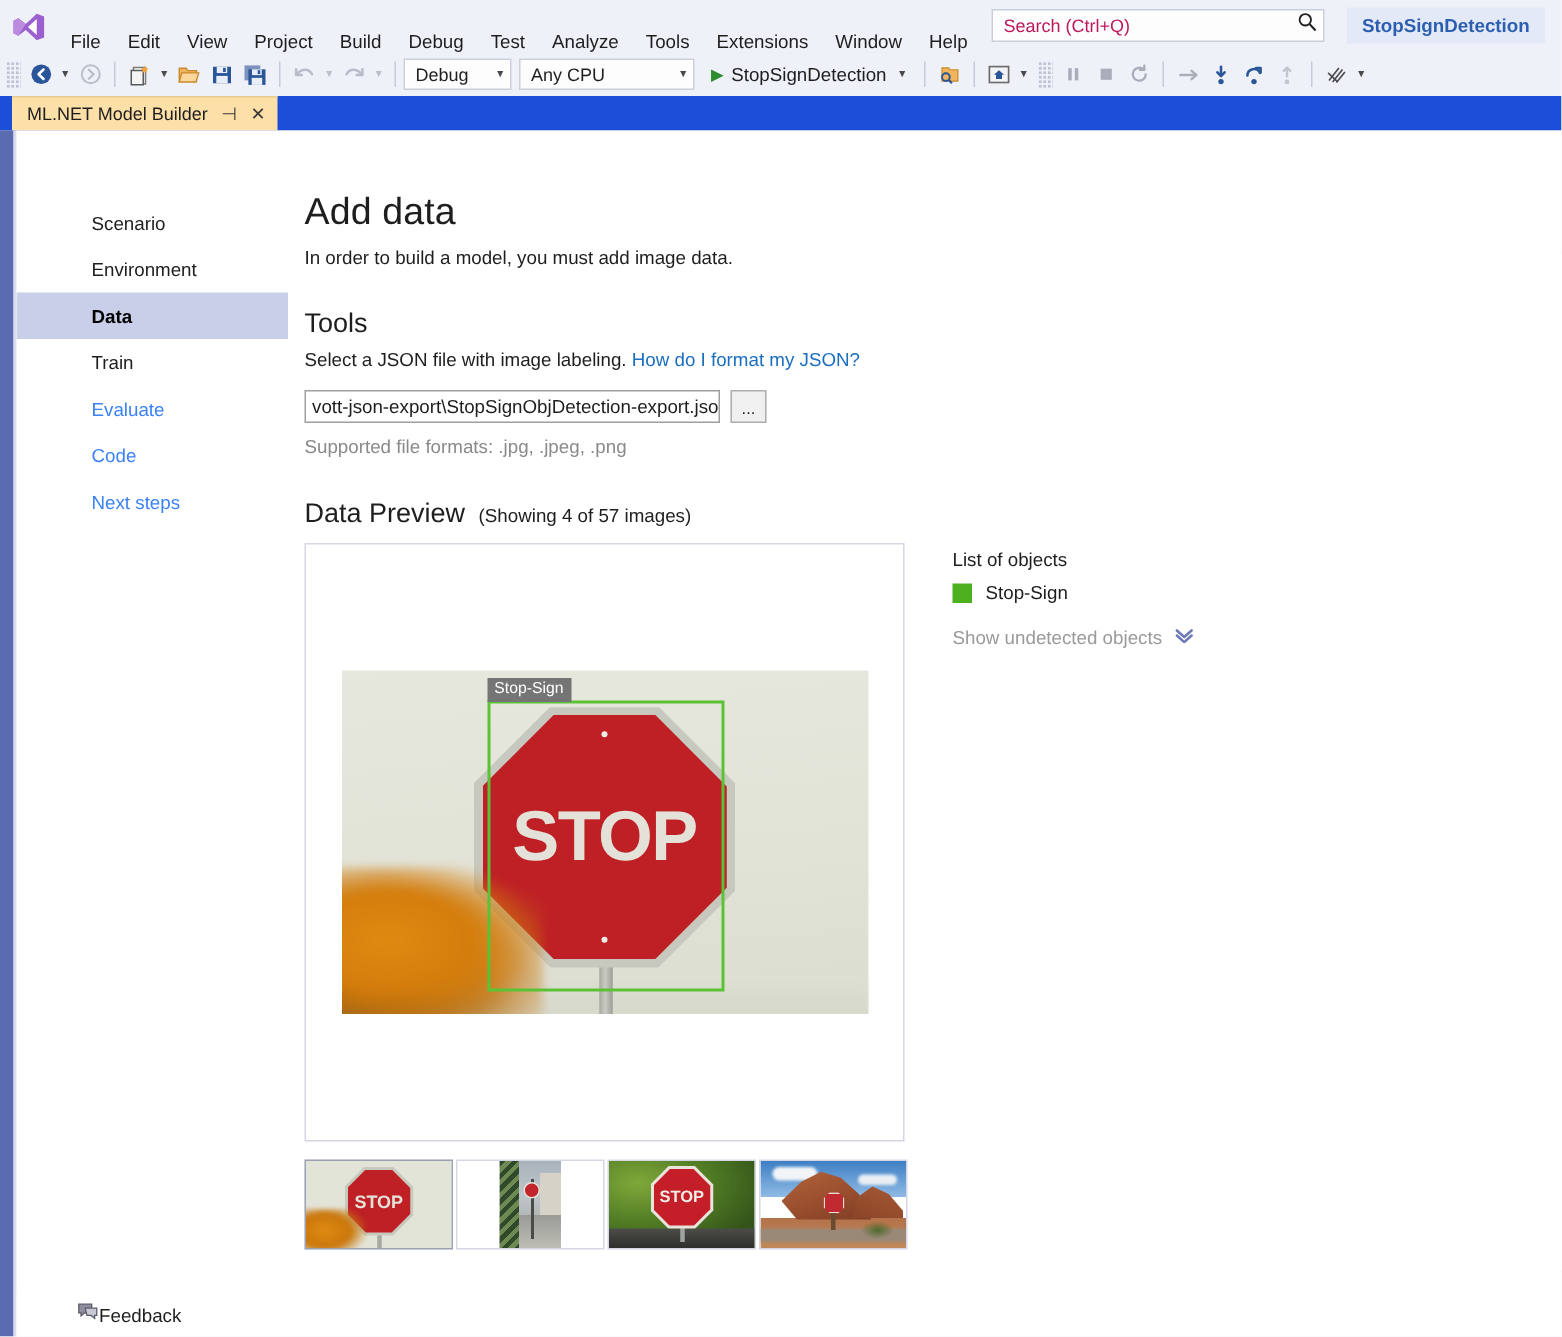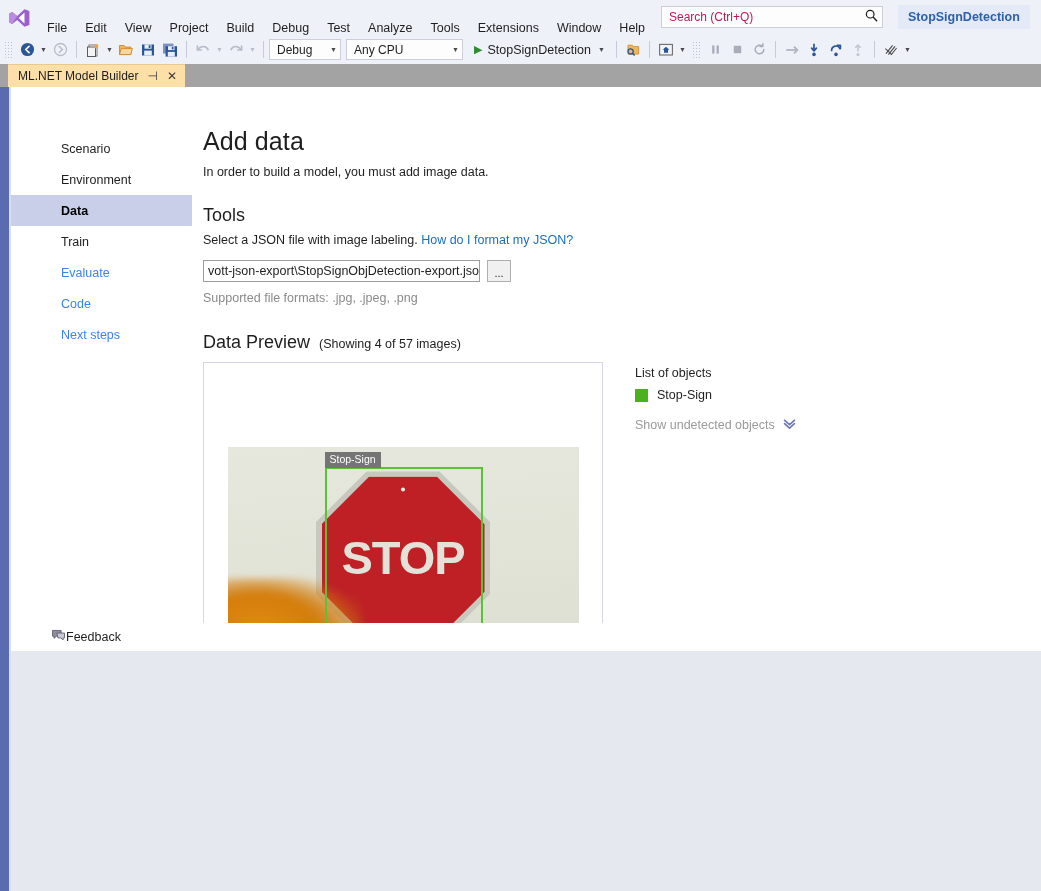--- a/index.html
+++ b/index.html
@@ -64,21 +64,21 @@
   }
   .combo .lbl { white-space:nowrap; }
   .combo .arw { margin-left:auto; padding-left:8px; font-size:7px; color:#4A4A4A; }
   .run-btn { display:flex; align-items:center; gap:5px; padding:0 4px 0 6px;
     font-size:12.5px; color:#1E1E1E; white-space:nowrap; }
   .run-tri { color:#2E8B2E; font-size:11px; }
 
   
   .tabstrip {
     position:absolute; left:0; top:64px; width:1041px; height:23px;
-    background:#a3a3a3;
+    background:#1d4ed8;
   }
   .doc-tab {
     position:absolute; left:8px; top:0; height:23px;
     background:#FDDFA8; display:flex; align-items:center;
     padding:0 8px 0 10px; gap:9px;
     border-top:1px solid #E8C98E;
   }
   .doc-tab .title { font-size:12px; color:#1E1E1E; white-space:nowrap; }
   .doc-tab .pin, .doc-tab .close { font-size:12px; color:#3A3A3A; line-height:1; }
 
@@ -86,21 +86,21 @@
     position:absolute; left:0; top:87px; width:9px; height:804px;
     background:#5B6BB0;
   }
   .rail-edge {
     position:absolute; left:9px; top:87px; width:2px; height:804px;
     background:#D8DCEB;
   }
 
   
   .page {
-    position:absolute; left:11px; top:87px; width:1030px; height:564px;
+    position:absolute; left:11px; top:87px; width:1030px; height:804px;
     background:#FFFFFF; overflow:hidden;
   }
 
   
   .sidebar { position:absolute; left:0; top:46px; width:181px; }
   .nav-item {
     height:31px; display:flex; align-items:center;
     padding-left:50px; font-size:12.5px; color:#1E1E1E;
   }
   .nav-item.disabled { color:#3b82f6; }

